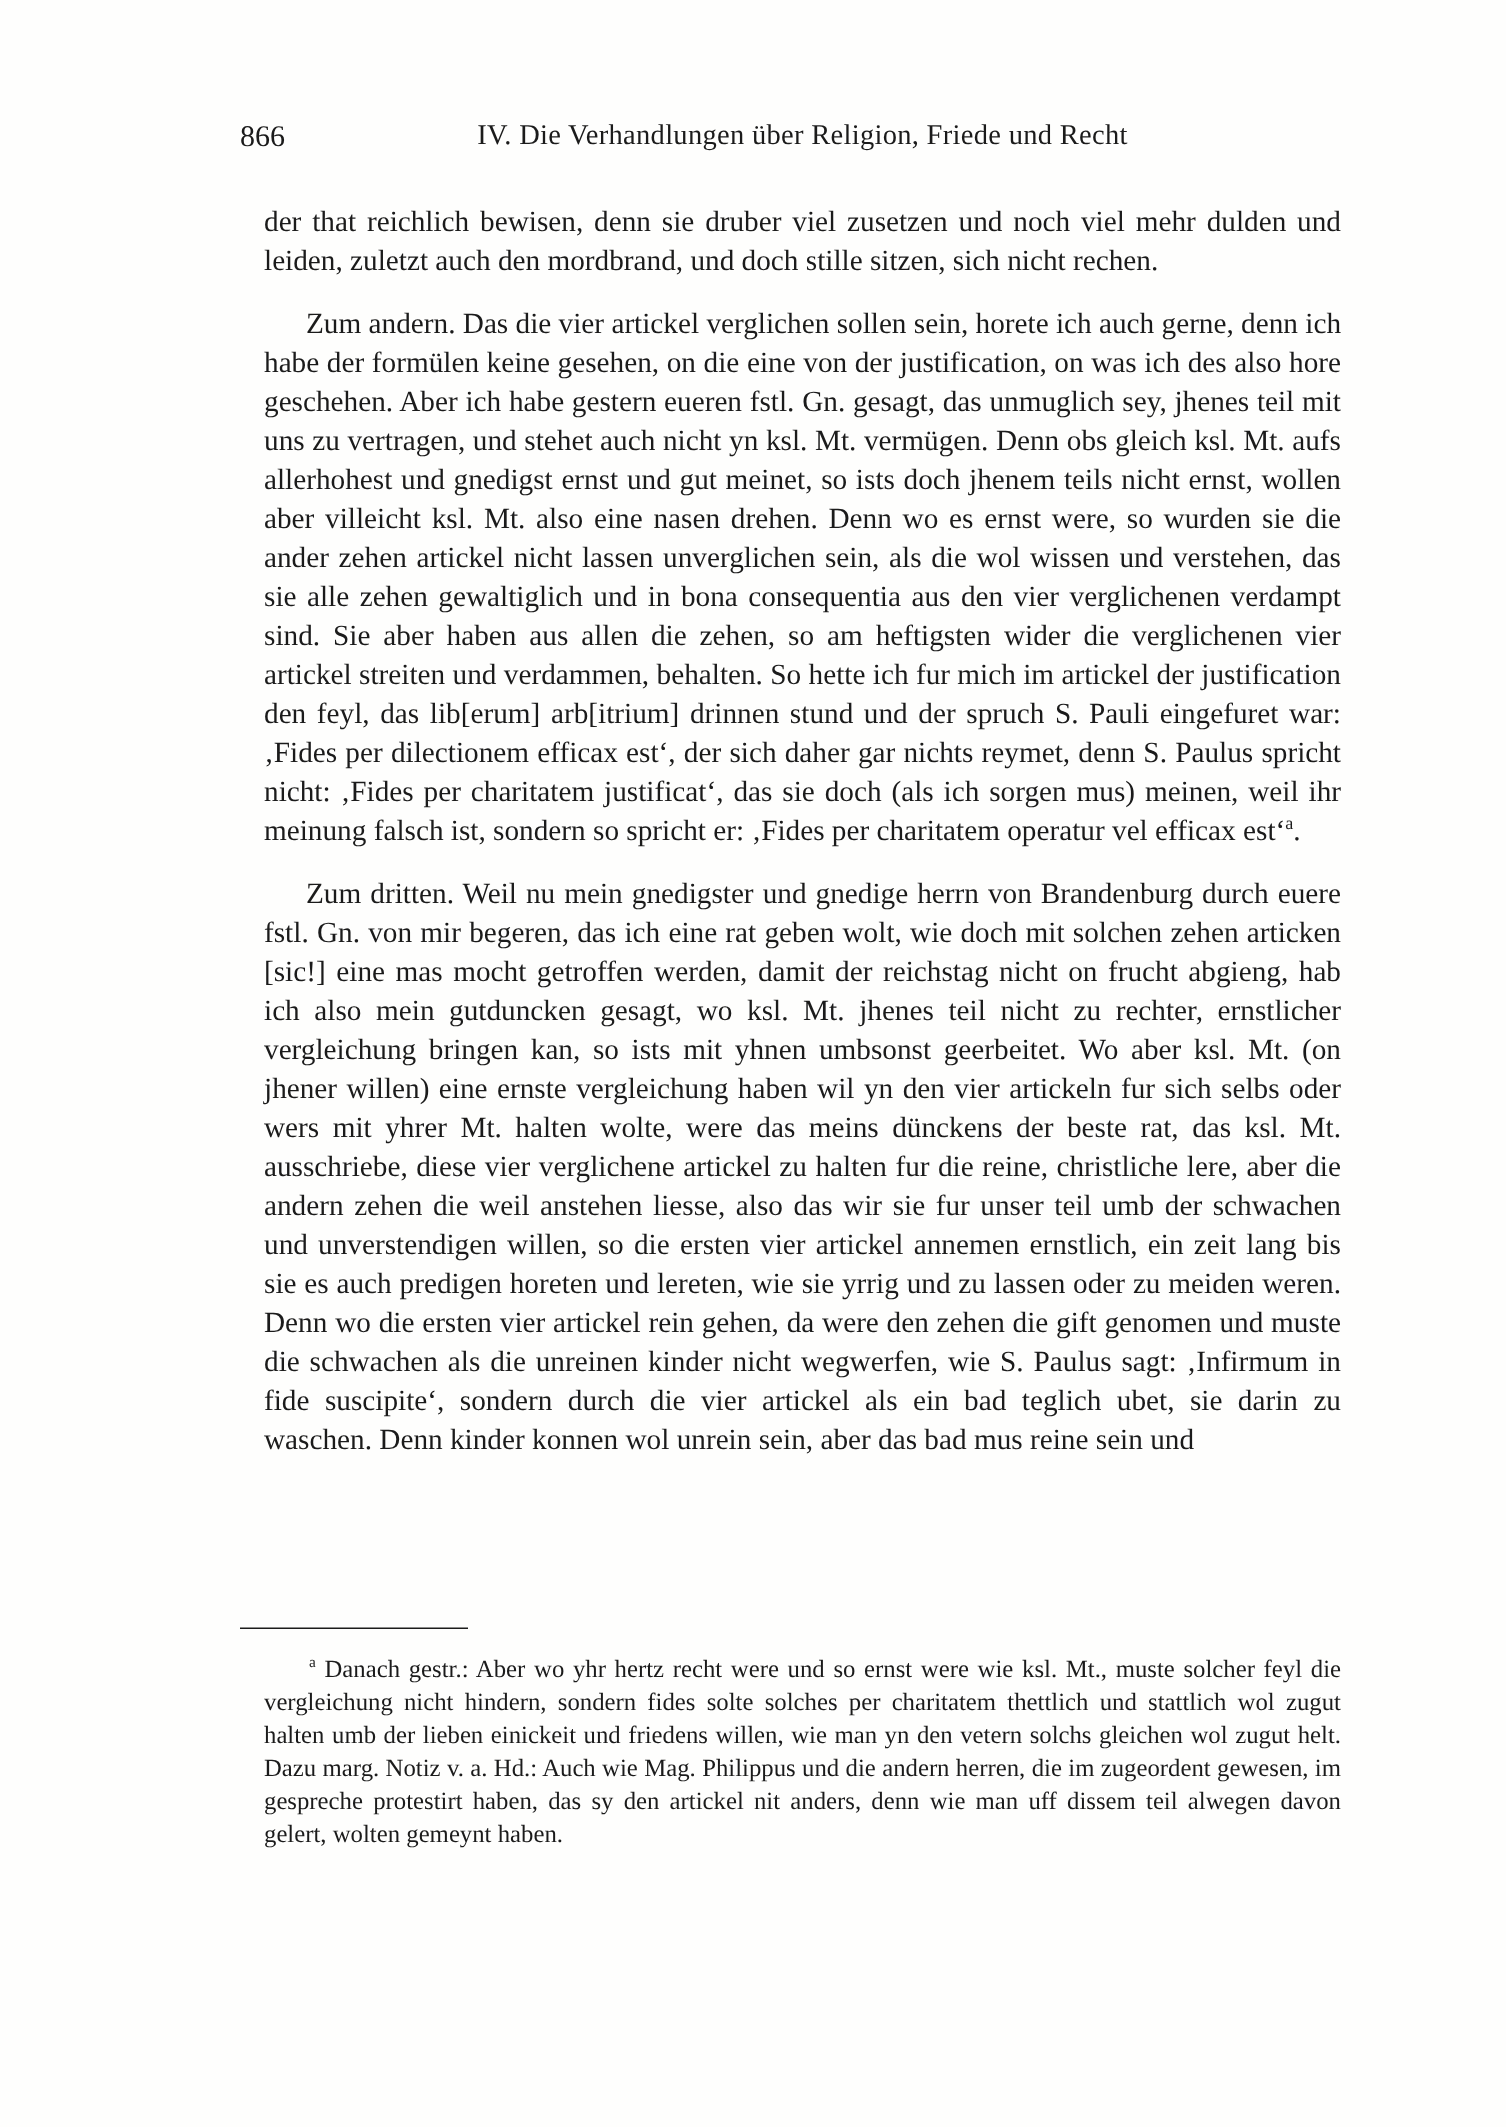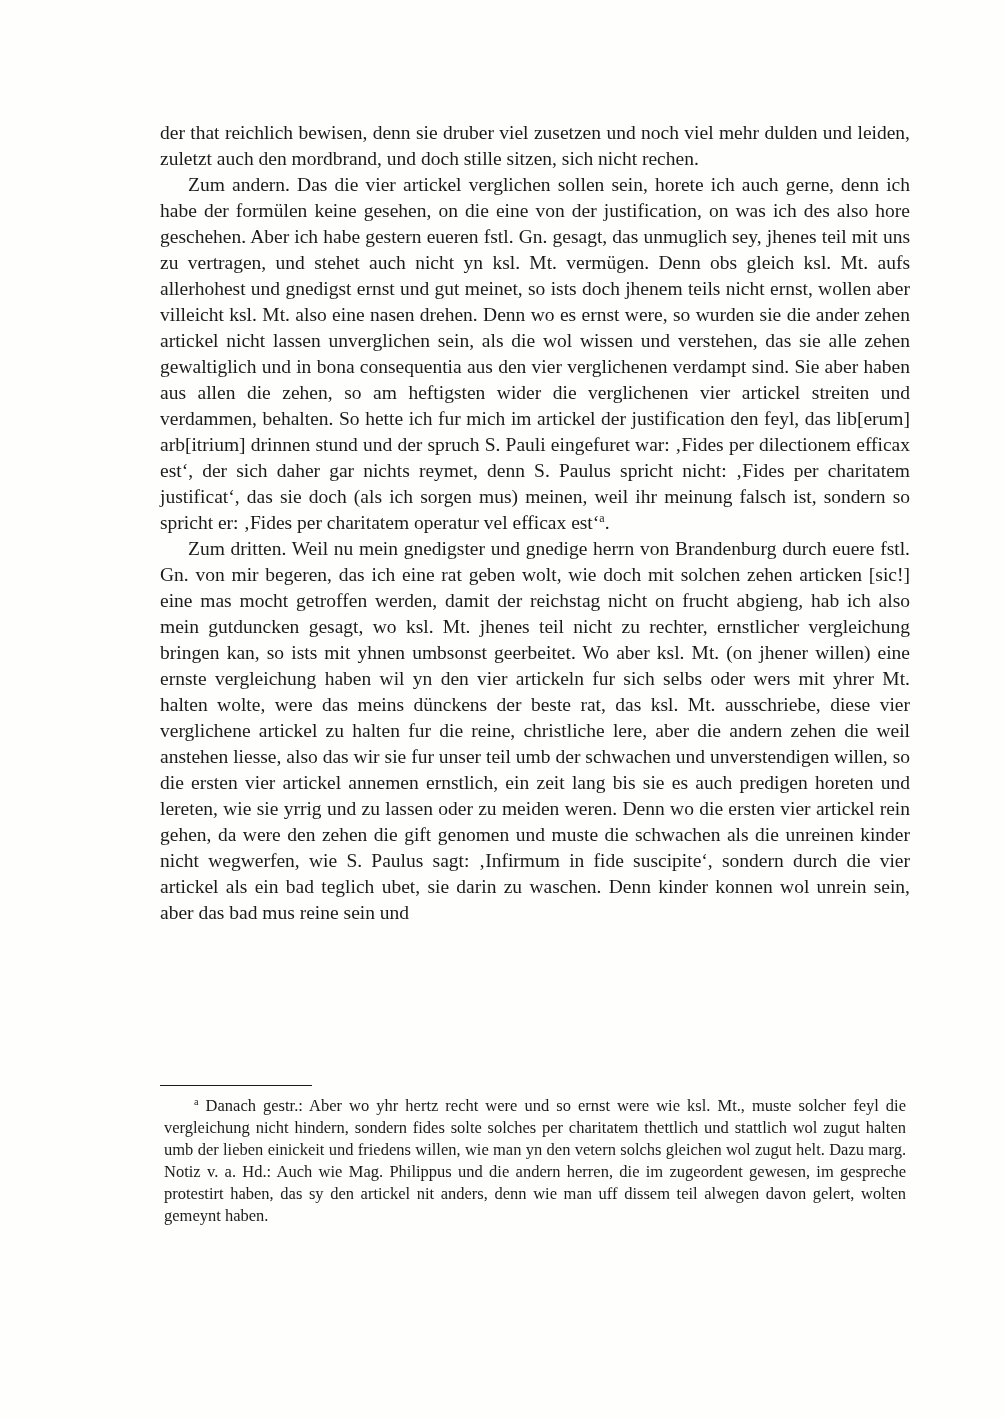--- a/index.html
+++ b/index.html
@@ -31,21 +31,21 @@
     font-size: 19px;
     letter-spacing: 0.2px;
   }
   .body-text {
     position: absolute;
     left: 160px;
     right: 94px;
     top: 120px;
   }
   .para {
-    margin: 0;
+    margin: 16px;
     font-size: 19.5px;
     line-height: 26px;
     text-align: justify;
     text-indent: 0;
   }
   .para.indent { text-indent: 28px; }
   .it { }
   sup {
     font-size: 0.62em;
     line-height: 0;
@@ -58,32 +58,36 @@
     top: 1085px;
   }
   .footnote-rule {
     width: 152px;
     height: 0;
     border: none;
     border-top: 1.5px solid #1b1b1b;
     margin: 0 0 9px 0;
   }
   .footnote-text {
-    margin: 4px;
+    margin: 16px;
     font-size: 16.5px;
     line-height: 22px;
     text-align: justify;
     text-indent: 30px;
   }
 </style>
 </head>
 <body>
 
 <div class="page">
 
+  <div class="header-row">
+    <span class="page-number">866</span>
+    <div class="running-head">IV. Die Verhandlungen über Religion, Friede und Recht</div>
+  </div>
 
   <div class="body-text">
       <p class="para"><span>der that reichlich bewisen, denn sie druber viel zusetzen und noch viel mehr dulden und leiden, zuletzt auch den mordbrand, und doch stille sitzen, sich nicht rechen.</span></p>
       <p class="para indent"><span>Zum andern. Das die vier artickel verglichen sollen sein, horete ich auch gerne, denn ich habe der formülen keine gesehen, on die eine von der justification, on was ich des also hore geschehen. Aber ich habe gestern eueren fstl. Gn. gesagt, das unmuglich sey, jhenes teil mit uns zu vertragen, und stehet auch nicht yn ksl. Mt. vermügen. Denn obs gleich ksl. Mt. aufs allerhohest und gnedigst ernst und gut meinet, so ists doch jhenem teils nicht ernst, wollen aber villeicht ksl. Mt. also eine nasen drehen. Denn wo es ernst were, so wurden sie die ander zehen artickel nicht lassen unverglichen sein, als die wol wissen und verstehen, das sie alle zehen gewaltiglich und in bona consequentia aus den vier verglichenen verdampt sind. Sie aber haben aus allen die zehen, so am heftigsten wider die verglichenen vier artickel streiten und verdammen, behalten. So hette ich fur mich im artickel der justification den feyl, das lib</span><span class="it">[erum]</span><span> arb</span><span class="it">[itrium]</span><span> drinnen stund und der spruch S. Pauli eingefuret war: ‚Fides per dilectionem efficax est‘, der sich daher gar nichts reymet, denn S. Paulus spricht nicht: ‚Fides per charitatem justificat‘, das sie doch (als ich sorgen mus) meinen, weil ihr meinung falsch ist, sondern so spricht er: ‚Fides per charitatem operatur vel efficax est‘</span><sup>a</sup><span>.</span></p>
       <p class="para indent"><span>Zum dritten. Weil nu mein gnedigster und gnedige herrn von Brandenburg durch euere fstl. Gn. von mir begeren, das ich eine rat geben wolt, wie doch mit solchen zehen articken </span><span class="it">[sic!]</span><span> eine mas mocht getroffen werden, damit der reichstag nicht on frucht abgieng, hab ich also mein gutduncken gesagt, wo ksl. Mt. jhenes teil nicht zu rechter, ernstlicher vergleichung bringen kan, so ists mit yhnen umbsonst geerbeitet. Wo aber ksl. Mt. (on jhener willen) eine ernste vergleichung haben wil yn den vier artickeln fur sich selbs oder wers mit yhrer Mt. halten wolte, were das meins dünckens der beste rat, das ksl. Mt. ausschriebe, diese vier verglichene artickel zu halten fur die reine, christliche lere, aber die andern zehen die weil anstehen liesse, also das wir sie fur unser teil umb der schwachen und unverstendigen willen, so die ersten vier artickel annemen ernstlich, ein zeit lang bis sie es auch predigen horeten und lereten, wie sie yrrig und zu lassen oder zu meiden weren. Denn wo die ersten vier artickel rein gehen, da were den zehen die gift genomen und muste die schwachen als die unreinen kinder nicht wegwerfen, wie S. Paulus sagt: ‚Infirmum in fide suscipite‘, sondern durch die vier artickel als ein bad teglich ubet, sie darin zu waschen. Denn kinder konnen wol unrein sein, aber das bad mus reine sein und</span></p>
     </div>
 
   <div class="footnote-block">
     <hr class="footnote-rule">
     <p class="footnote-text"><sup>a</sup><span> </span><span class="it">Danach gestr.:</span><span> Aber wo yhr hertz recht were und so ernst were wie ksl. Mt., muste solcher feyl die vergleichung nicht hindern, sondern fides solte solches per charitatem thettlich und stattlich wol zugut halten umb der lieben einickeit und friedens willen, wie man yn den vetern solchs gleichen wol zugut helt. </span><span class="it">Dazu marg. Notiz v. a. Hd.:</span><span> Auch wie Mag. Philippus und die andern herren, die im zugeordent gewesen, im gespreche protestirt haben, das sy den artickel nit anders, denn wie man uff dissem teil alwegen davon gelert, wolten gemeynt haben.</span></p>

